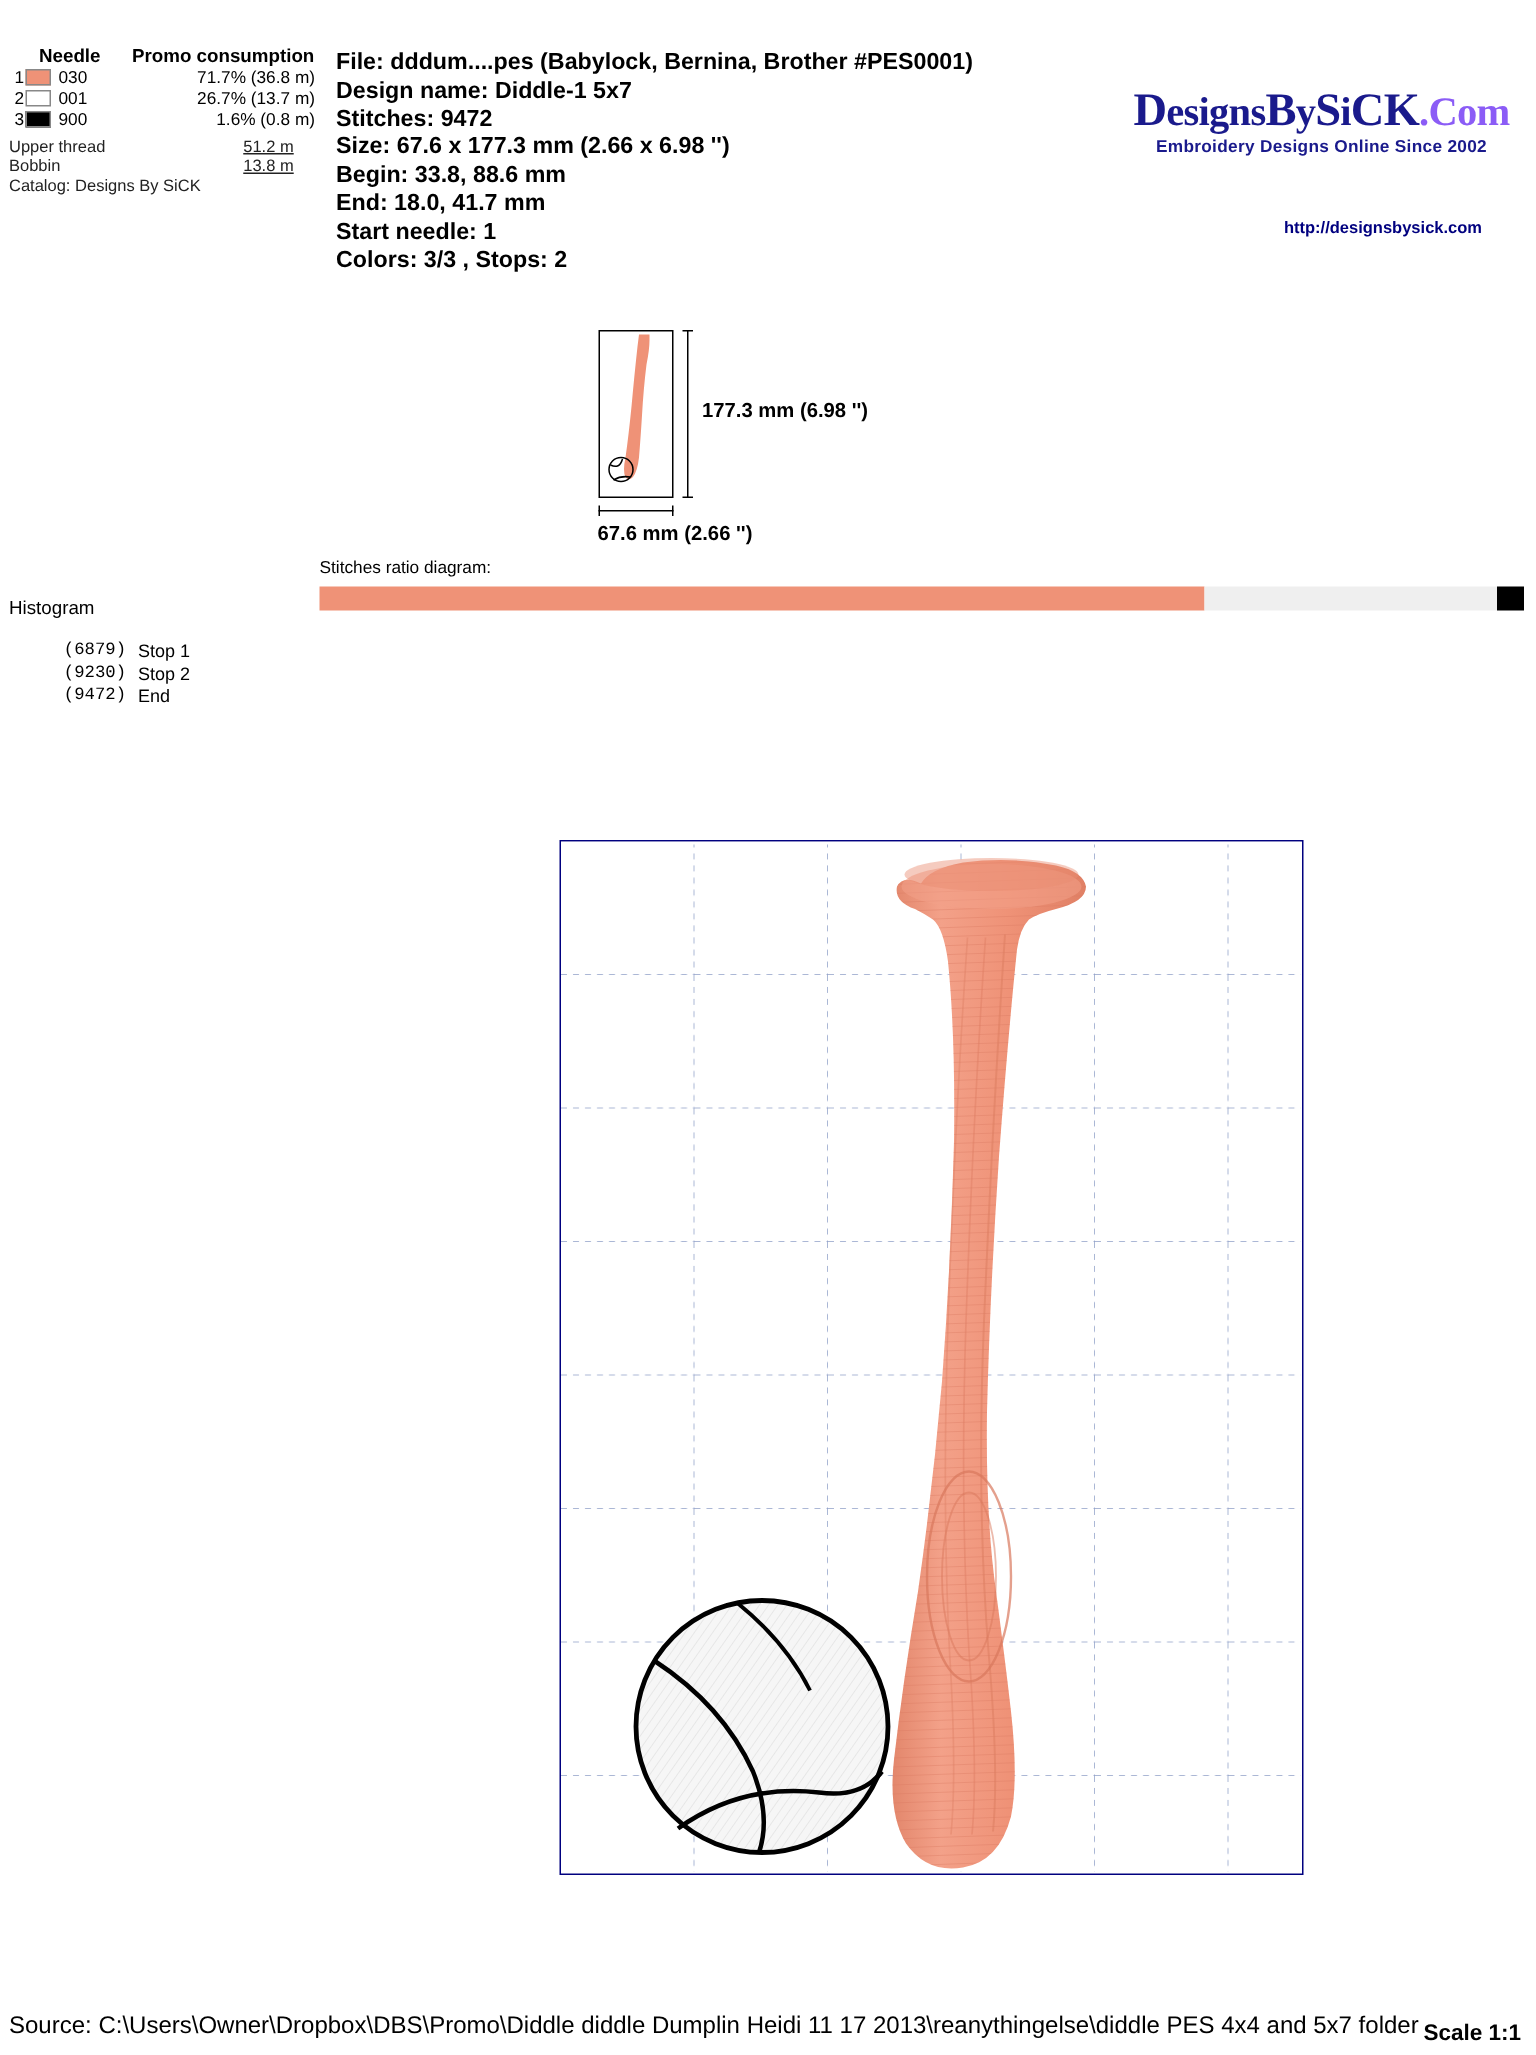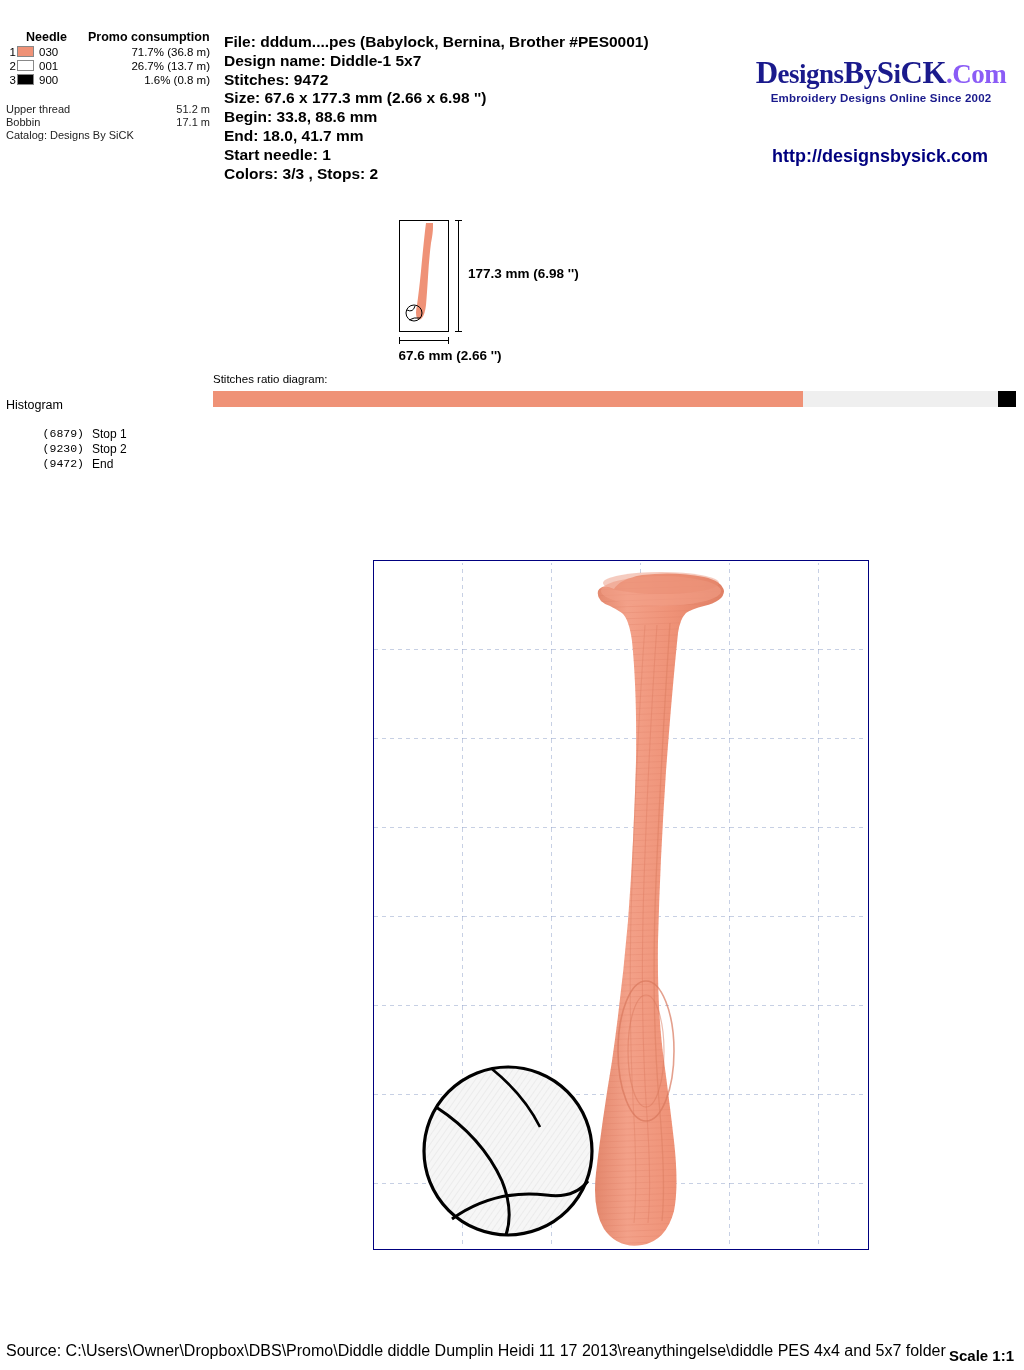--- a/index.html
+++ b/index.html
@@ -54,30 +54,30 @@
     width: 34px;
     text-align: left;
   }
   .needle-row .n-pct {
     flex: 1;
     text-align: right;
     padding-right: 4px;
   }
 
   .meta-block {
-    margin-top: 17px;
+    margin-top: 6px;
     font-size: 11px;
     color: #222;
   }
   .meta-row {
     display: flex;
     height: 13px;
   }
   .meta-row .m-label { flex: 1; }
-  .meta-row .m-val { width: 62px; text-align: right; padding-right: 4px;}
+  .meta-row .m-val { width: 62px; text-align: center; padding-right: 4px; text-decoration: underline;}
   .meta-single { height: 13px; }
 
   
   #info-panel {
     position: absolute;
     left: 224px;
     top: 33px;
     font-size: 15.5px;
     font-weight: bold;
     line-height: 18.8px;
@@ -105,21 +105,21 @@
     font-size: 11.5px;
     font-weight: bold;
     color: #1a1a8c;
     margin-top: 1px;
     letter-spacing: 0.2px;
   }
   #site-url {
     position: absolute;
     right: 36px;
     top: 146px;
-    font-size: 18px;
+    font-size: 11px;
     font-weight: bold;
     color: #00007f;
   }
 
   
   #dim-diagram {
     position: absolute;
     left: 390px;
     top: 218px;
     width: 200px;
@@ -285,21 +285,21 @@
     <span class="n-pct">1.6% (0.8 m)</span>
   </div>
 
   <div class="meta-block">
     <div class="meta-row">
       <span class="m-label">Upper thread</span>
       <span class="m-val">51.2 m</span>
     </div>
     <div class="meta-row">
       <span class="m-label">Bobbin</span>
-      <span class="m-val">17.1 m</span>
+      <span class="m-val">13.8 m</span>
     </div>
     <div class="meta-single">Catalog: Designs By SiCK</div>
   </div>
 </div>
 
 <div id="info-panel">
   <div>File: dddum....pes  (Babylock, Bernina, Brother #PES0001)</div>
   <div>Design name: Diddle-1 5x7</div>
   <div>Stitches: 9472</div>
   <div>Size: 67.6 x 177.3 mm (2.66 x 6.98 '')</div>

